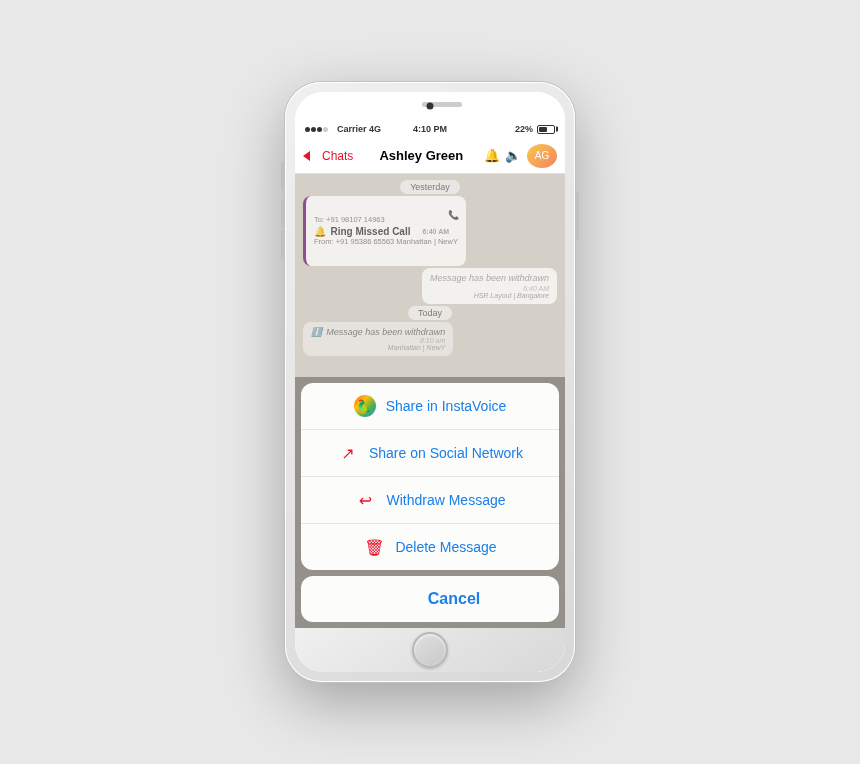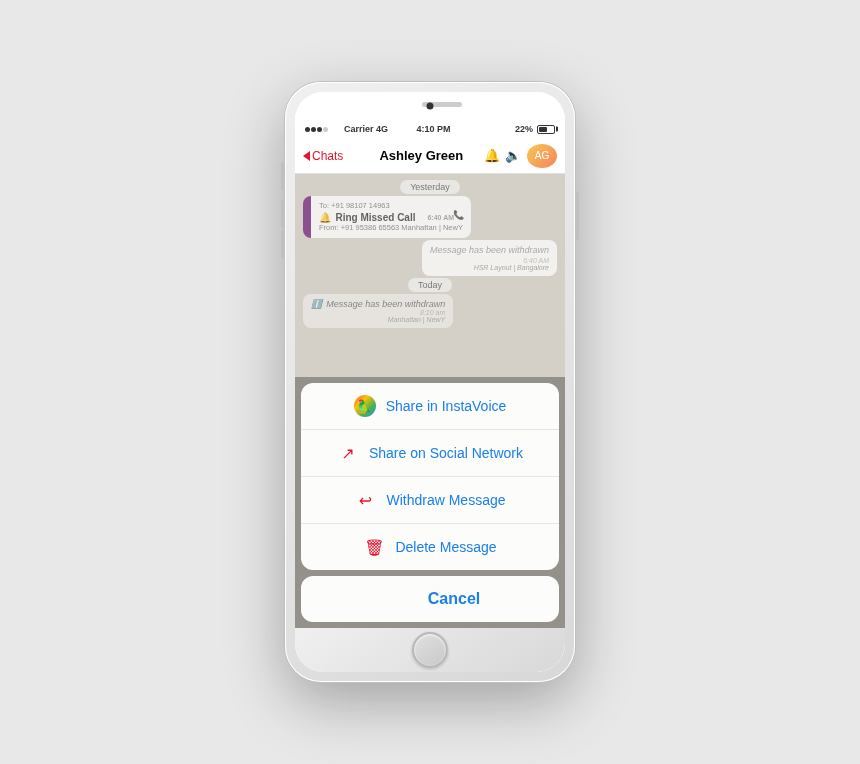--- a/index.html
+++ b/index.html
@@ -97,21 +97,21 @@
       background: #fff;
       display: flex;
       align-items: center;
       justify-content: space-between;
       padding: 0 10px;
       font-size: 9px;
       font-weight: 600;
       color: #333;
       flex-shrink: 0;
     }
-    .status-left { display: flex; align-items: center; gap: 16px; }
+    .status-left { display: flex; align-items: center; gap: 9px; }
     .status-dots { display: flex; gap: 1px; }
     .status-dot {
       width: 5px; height: 5px;
       background: #333;
       border-radius: 50%;
     }
     .status-dot.empty { background: #ccc; }
     .status-right { display: flex; align-items: center; gap: 4px; font-size: 9px; margin-left: 36px; }
     .battery-icon {
       width: 18px; height: 9px;
@@ -148,21 +148,21 @@
       align-items: center;
       padding: 0 8px;
       flex-shrink: 0;
     }
     .nav-back {
       display: flex;
       align-items: center;
       color: #e8142b;
       font-size: 12px;
       font-weight: 500;
-      gap: 2px;
+      gap: 12px;
       min-width: 55px;
     }
     .chevron-left {
       width: 0; height: 0;
       border-top: 5px solid transparent;
       border-bottom: 5px solid transparent;
       border-right: 7px solid #e8142b;
     }
     .nav-title {
       flex: 1;
@@ -227,24 +227,24 @@
       justify-content: flex-start;
     }
     .msg-row-right {
       display: flex;
       justify-content: flex-end;
     }
 
     .msg-bubble-red {
       background: #fff;
       border-radius: 8px;
-      padding: 5px 8px;
+      padding: 19px 8px;
       max-width: 200px;
       font-size: 9px;
-      border-left: 8px solid #701a75;
+      border-left: 3px solid #701a75;
       position: relative;
     }
     .msg-bubble-red .from-to {
       font-size: 7.5px;
       color: #777;
       line-height: 1.4;
     }
     .msg-bubble-red .call-label {
       font-size: 10px;
       font-weight: 600;

